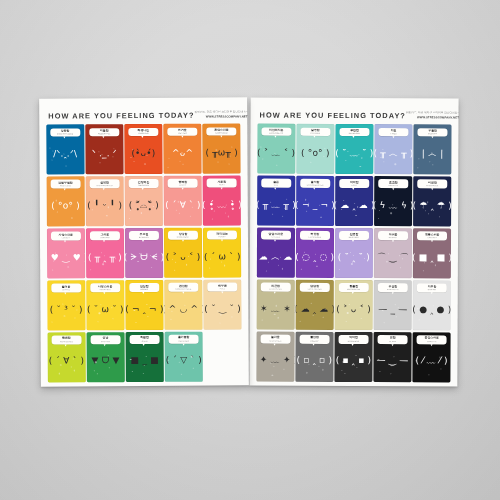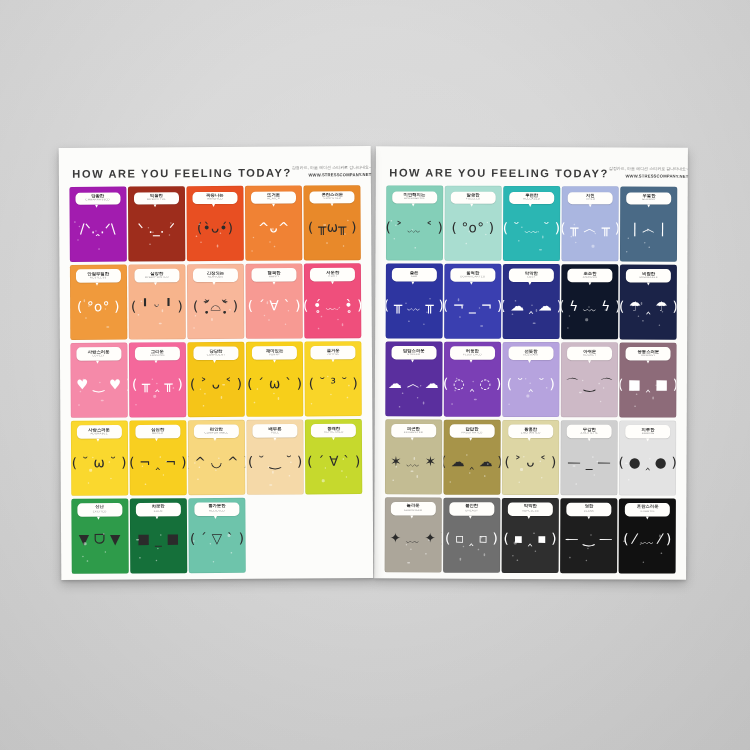--- a/index.html
+++ b/index.html
@@ -197,21 +197,21 @@
 
     <div class="sheet sheet-left">
       <div class="sheet-header">
         <div class="sheet-title">HOW ARE YOU FEELING TODAY?</div>
         <div class="header-meta">
           <span class="meta-kr">감정카드, 마음 에디션 스티커로 감나타내요~</span>
           <span class="meta-url">WWW.STRESSCOMPANY.NET</span>
         </div>
       </div>
       <div class="grid" id="grid-left">
-          <div class="card" style="background: #a21caf;">
+          <div class="card" style="background: #0369a1;">
             <div class="bubble">
               <span class="bubble-kr">당황한</span>
               <span class="bubble-en">EMBARRASSED</span>
             </div>
             <div class="face face-light">/ᐠ.ꞈ.ᐟ\</div>
             <div class="deco">
               <span class="dot" style="left: 8%; top: 46%; width: 0.7px; height: 0.7px; background: rgba(255, 255, 255, 0.75); opacity: 0.55;"></span>
               <span class="dot" style="left: 45.1%; top: 57.6%; width: 1.4px; height: 1.4px; background: rgba(255, 255, 255, 0.75); opacity: 0.55;"></span>
               <span class="dot" style="left: 12.2%; top: 69.2%; width: 1.05px; height: 1.05px; background: rgba(255, 255, 255, 0.75); opacity: 0.55;"></span>
               <span class="dot" style="left: 49.3%; top: 80.8%; width: 0.7px; height: 0.7px; background: rgba(255, 255, 255, 0.75); opacity: 0.55;"></span>
@@ -363,20 +363,34 @@
               <span class="bubble-kr">그리운</span>
               <span class="bubble-en">LONGING</span>
             </div>
             <div class="face face-light">( ╥ ‸ ╥ )</div>
             <div class="deco">
               <span class="dot" style="left: 38.8%; top: 47.6%; width: 1.05px; height: 1.05px; background: rgba(255, 255, 255, 0.75); opacity: 0.55;"></span>
               <span class="dot" style="left: 75.9%; top: 59.2%; width: 0.7px; height: 0.7px; background: rgba(255, 255, 255, 0.75); opacity: 0.55;"></span>
               <span class="dot" style="left: 43%; top: 70.8%; width: 1.4px; height: 1.4px; background: rgba(255, 255, 255, 0.75); opacity: 0.55;"></span>
               <span class="dot" style="left: 10.1%; top: 82.4%; width: 1.05px; height: 1.05px; background: rgba(255, 255, 255, 0.75); opacity: 0.55;"></span>
               <span class="dot" style="left: 47.2%; top: 54%; width: 1.4px; height: 1.4px; background: rgba(255, 255, 255, 0.75); opacity: 0.55;"></span>
+            </div>
+          </div>
+          <div class="card" style="background: rgb(193, 114, 182);">
+            <div class="bubble">
+              <span class="bubble-kr">부끄런</span>
+              <span class="bubble-en">BASHFUL</span>
+            </div>
+            <div class="face face-light">( ᗒ ᗨ ᗕ )</div>
+            <div class="deco">
+              <span class="dot" style="left: 64.7%; top: 54.4%; width: 0.7px; height: 0.7px; background: rgba(255, 255, 255, 0.75); opacity: 0.55;"></span>
+              <span class="dot" style="left: 31.8%; top: 66%; width: 1.4px; height: 1.4px; background: rgba(255, 255, 255, 0.75); opacity: 0.55;"></span>
+              <span class="dot" style="left: 68.9%; top: 77.6%; width: 1.05px; height: 1.05px; background: rgba(255, 255, 255, 0.75); opacity: 0.55;"></span>
+              <span class="dot" style="left: 36%; top: 49.2%; width: 1.4px; height: 1.4px; background: rgba(255, 255, 255, 0.75); opacity: 0.55;"></span>
+              <span class="dot" style="left: 73.1%; top: 60.8%; width: 1.05px; height: 1.05px; background: rgba(255, 255, 255, 0.75); opacity: 0.55;"></span>
             </div>
           </div>
           <div class="card" style="background: rgb(245, 197, 24);">
             <div class="bubble">
               <span class="bubble-kr">당당한</span>
               <span class="bubble-en">CONFIDENT</span>
             </div>
             <div class="face face-dark">( ˃ ᴗ ˂ )</div>
             <div class="deco">
               <span class="dot" style="left: 20.6%; top: 61.2%; width: 1.4px; height: 1.4px; background: rgba(255, 255, 255, 0.85); opacity: 0.55;"></span>

